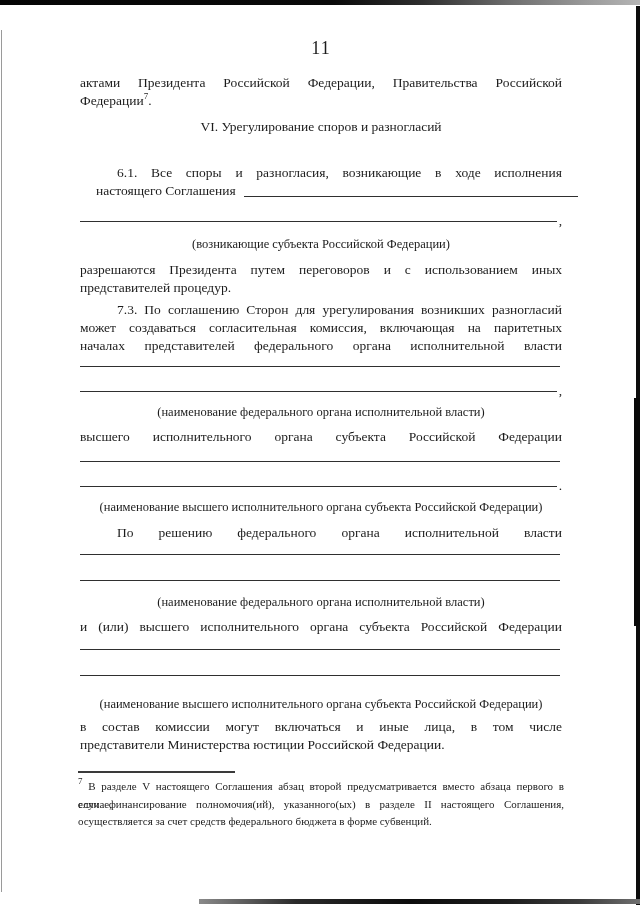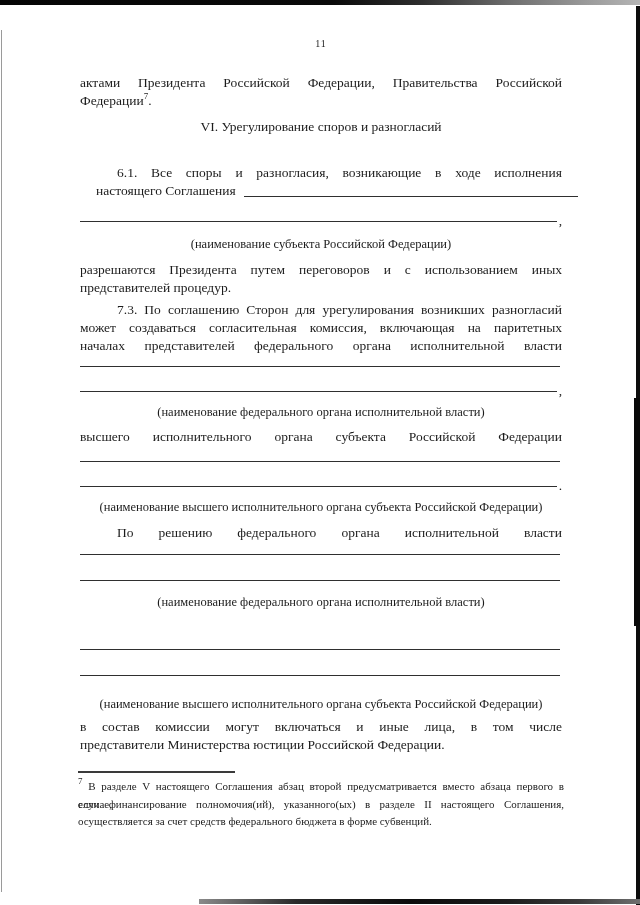--- a/index.html
+++ b/index.html
@@ -19,21 +19,21 @@
   .left-line { position:absolute; left:1px; top:30px; width:1px; height:862px; background:#9a9a9a; }
   .bottom-bar { position:absolute; left:199px; right:0; bottom:1px; height:5px;
     background:linear-gradient(90deg,#8a8a8a 0%,#2a2a2a 22%,#0c0c0c 48%,#1d1d1d 70%,#3a3a3a 86%,#6f6f6f 100%); }
 
   
   .abs { position:absolute; left:80px; width:482px; }
   .line { font-size:13.5px; line-height:18px; }
   .jline { text-align:justify; text-align-last:justify; }
   .indent { text-indent:37px; }
   .center { text-align:center; }
-  .page-num { font-size:10px; letter-spacing:1px;text-align:center; }
+  .page-num { font-size:18px; letter-spacing:1px;text-align:center; }
   .caption { font-size:12.5px; line-height:16px; text-align:center; }
 
   sup { font-size:9px; line-height:0; vertical-align:6px; }
 
   
   .rule { position:absolute; left:80px; width:480px; height:0; border-top:1.6px solid #2f2f2f; }
   .blank-row { position:absolute; left:80px; width:482px; height:16px;
     display:flex; align-items:flex-end; font-size:13.5px; }
   .blank-row .bar { flex:1; height:0; border-bottom:1.6px solid #2f2f2f; }
   .blank-row .punct { margin-left:2px; line-height:10px; transform:translateY(4px); }
@@ -69,21 +69,21 @@
 
   <div class="abs line jline indent" style="top:164px">6.1. Все споры и разногласия, возникающие в ходе исполнения</div>
   <div class="abs line text-fill-row" style="top:182px">
     <span>настоящего Соглашения</span>
     <div class="fill"></div>
   </div>
   <div class="blank-row" style="top:206px">
     <div class="bar"></div>
     <span class="punct">,</span>
   </div>
-  <div class="abs caption" style="top:236px">(наименование субъекта Российской Федерации)</div>
+  <div class="abs caption" style="top:236px">(возникающие субъекта Российской Федерации)</div>
   <div class="abs line jline" style="top:261px">разрешаются Президента путем переговоров и с использованием иных</div>
   <div class="abs line" style="top:279px">представителей процедур.</div>
 
   <div class="abs line jline indent" style="top:301px">7.3. По соглашению Сторон для урегулирования возникших разногласий</div>
   <div class="abs line jline" style="top:319px">может создаваться согласительная комиссия, включающая на паритетных</div>
   <div class="abs line jline" style="top:337px">началах представителей федерального органа исполнительной власти</div>
 
   <div class="rule" style="top:366px"></div>
   <div class="blank-row" style="top:376px">
     <div class="bar"></div>
@@ -99,20 +99,21 @@
     <span class="punct">.</span>
   </div>
   <div class="abs caption" style="top:499px">(наименование высшего исполнительного органа субъекта Российской Федерации)</div>
 
   <div class="abs line jline indent" style="top:524px">По решению федерального органа исполнительной власти</div>
 
   <div class="rule" style="top:554px"></div>
   <div class="rule" style="top:580px"></div>
   <div class="abs caption" style="top:594px">(наименование федерального органа исполнительной власти)</div>
 
+  <div class="abs line jline" style="top:618px">и (или) высшего исполнительного органа субъекта Российской Федерации</div>
 
   <div class="rule" style="top:649px"></div>
   <div class="rule" style="top:675px"></div>
   <div class="abs caption" style="top:696px">(наименование высшего исполнительного органа субъекта Российской Федерации)</div>
 
   <div class="abs line jline" style="top:718px">в состав комиссии могут включаться и иные лица, в том числе</div>
   <div class="abs line" style="top:736px">представители Министерства юстиции Российской Федерации.</div>
 
   <div class="fn-sep"></div>
   <div class="fn-line fn-just" style="top:778px"><sup>7</sup> <span>В разделе V настоящего Соглашения абзац второй предусматривается вместо абзаца первого в случае,</span></div>

